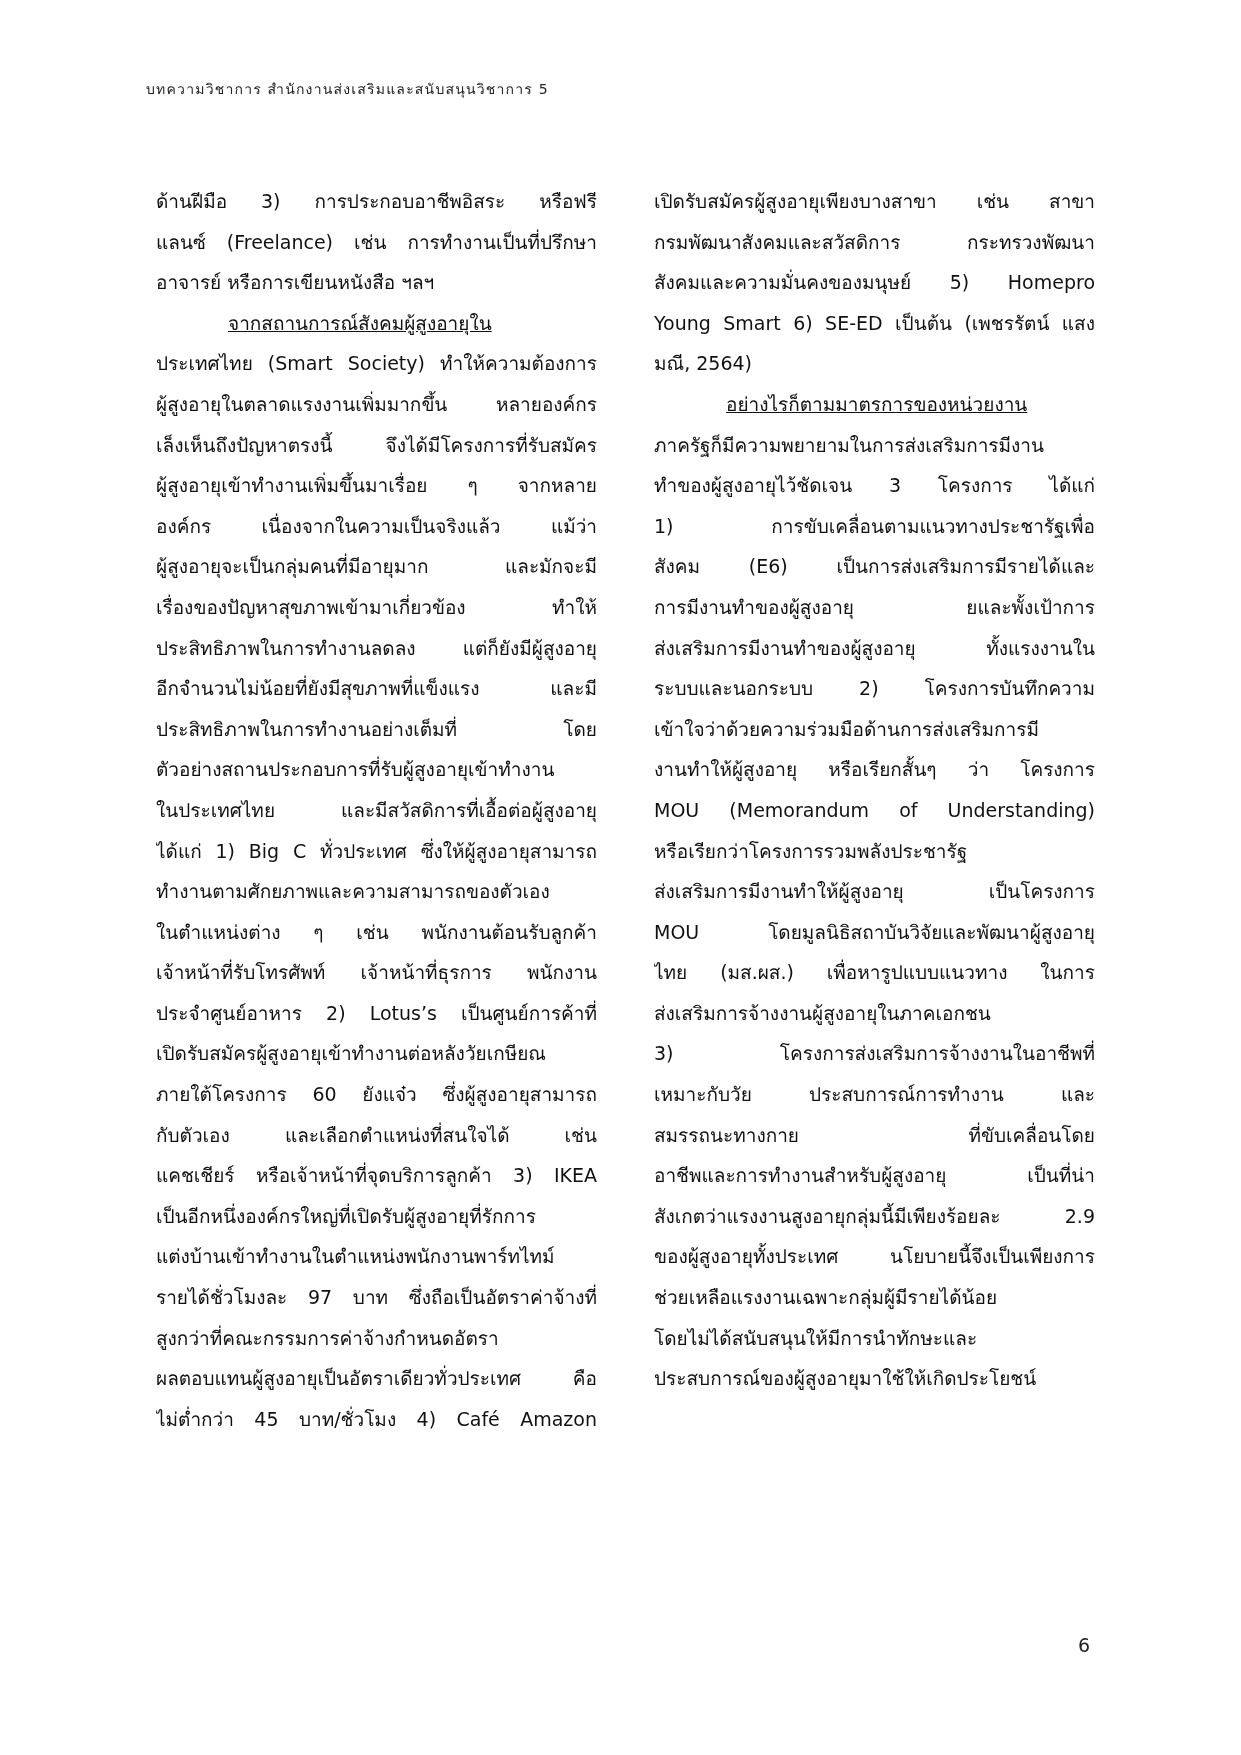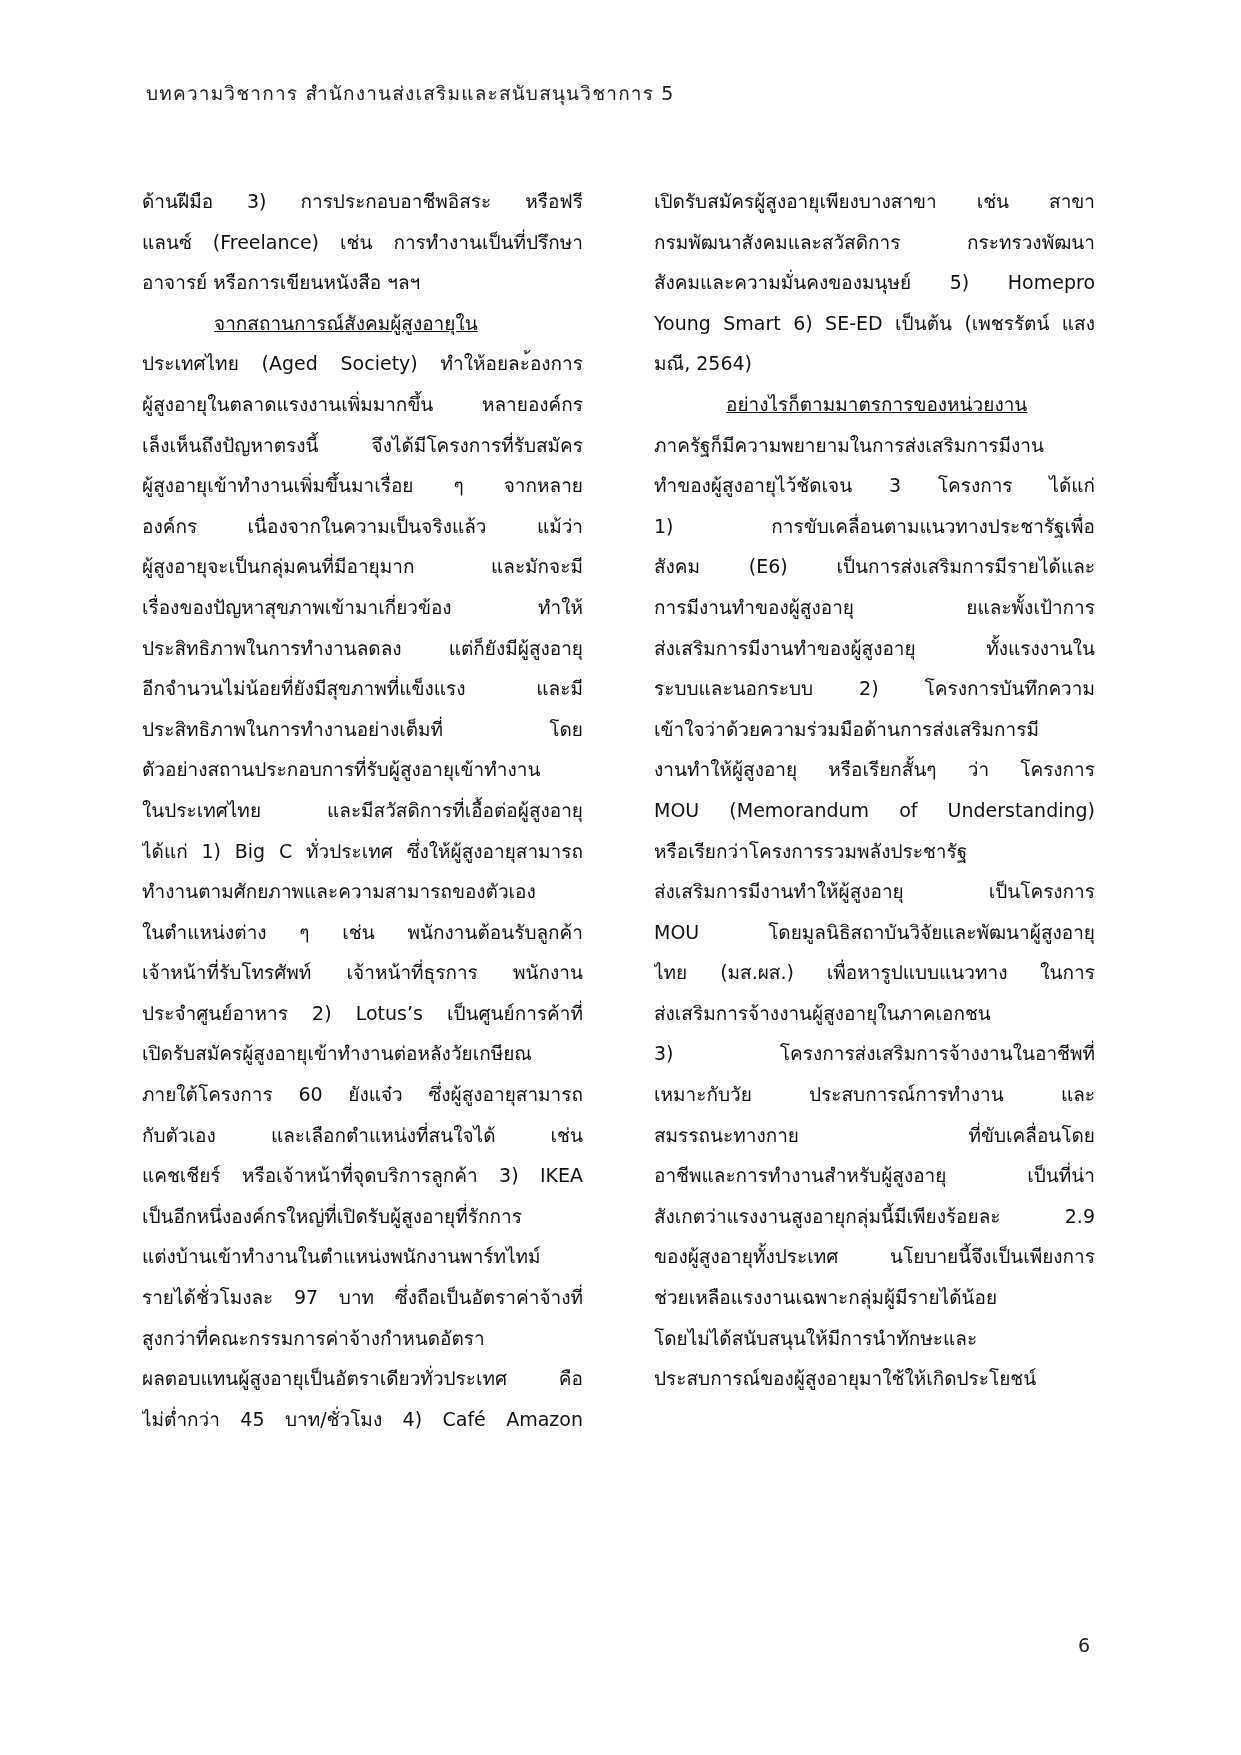--- a/index.html
+++ b/index.html
@@ -12,31 +12,31 @@
       height: 1755px;
       position: relative;
       overflow: hidden;
       color: #111111;
       font-family: "DejaVu Sans", "Liberation Sans", sans-serif;
     }
     .running-header {
       position: absolute;
       left: 146px;
       top: 78px;
-      font-size: 19px;
+      font-size: 14px;
       letter-spacing: 1.2px;
       color: #222222;
       white-space: nowrap;
     }
     .column {
       position: absolute;
       top: 181px;
       width: 441px;
     }
-    .col-left { left: 142px; }
+    .col-left { left: 156px; }
     .col-right { left: 654px; }
     .line {
       height: 40.6px;
       line-height: 40.6px;
       font-size: 19px;
       white-space: nowrap;
       text-align: justify;
       text-align-last: justify;
       overflow: hidden;
     }
@@ -53,21 +53,21 @@
 </head>
 <body>
 
 <div class="running-header">บทความวิชาการ สำนักงานส่งเสริมและสนับสนุนวิชาการ 5</div>
 
 <div class="column col-left">
   <div class="line">ด้านฝีมือ 3) การประกอบอาชีพอิสระ หรือฟรี</div>
   <div class="line">แลนซ์ (Freelance) เช่น การทำงานเป็นที่ปรึกษา</div>
   <div class="line last">อาจารย์ หรือการเขียนหนังสือ ฯลฯ</div>
   <div class="line indent">จากสถานการณ์สังคมผู้สูงอายุใน</div>
-  <div class="line">ประเทศไทย (Aged Society) ทำให้อยละ้องการ</div>
+  <div class="line">ประเทศไทย (Smart Society) ทำให้ความต้องการ</div>
   <div class="line">ผู้สูงอายุในตลาดแรงงานเพิ่มมากขึ้น หลายองค์กร</div>
   <div class="line">เล็งเห็นถึงปัญหาตรงนี้ จึงได้มีโครงการที่รับสมัคร</div>
   <div class="line">ผู้สูงอายุเข้าทำงานเพิ่มขึ้นมาเรื่อย ๆ จากหลาย</div>
   <div class="line">องค์กร เนื่องจากในความเป็นจริงแล้ว แม้ว่า</div>
   <div class="line">ผู้สูงอายุจะเป็นกลุ่มคนที่มีอายุมาก และมักจะมี</div>
   <div class="line">เรื่องของปัญหาสุขภาพเข้ามาเกี่ยวข้อง ทำให้</div>
   <div class="line">ประสิทธิภาพในการทำงานลดลง แต่ก็ยังมีผู้สูงอายุ</div>
   <div class="line">อีกจำนวนไม่น้อยที่ยังมีสุขภาพที่แข็งแรง และมี</div>
   <div class="line">ประสิทธิภาพในการทำงานอย่างเต็มที่ โดย</div>
   <div class="line">ตัวอย่างสถานประกอบการที่รับผู้สูงอายุเข้าทำงาน</div>

